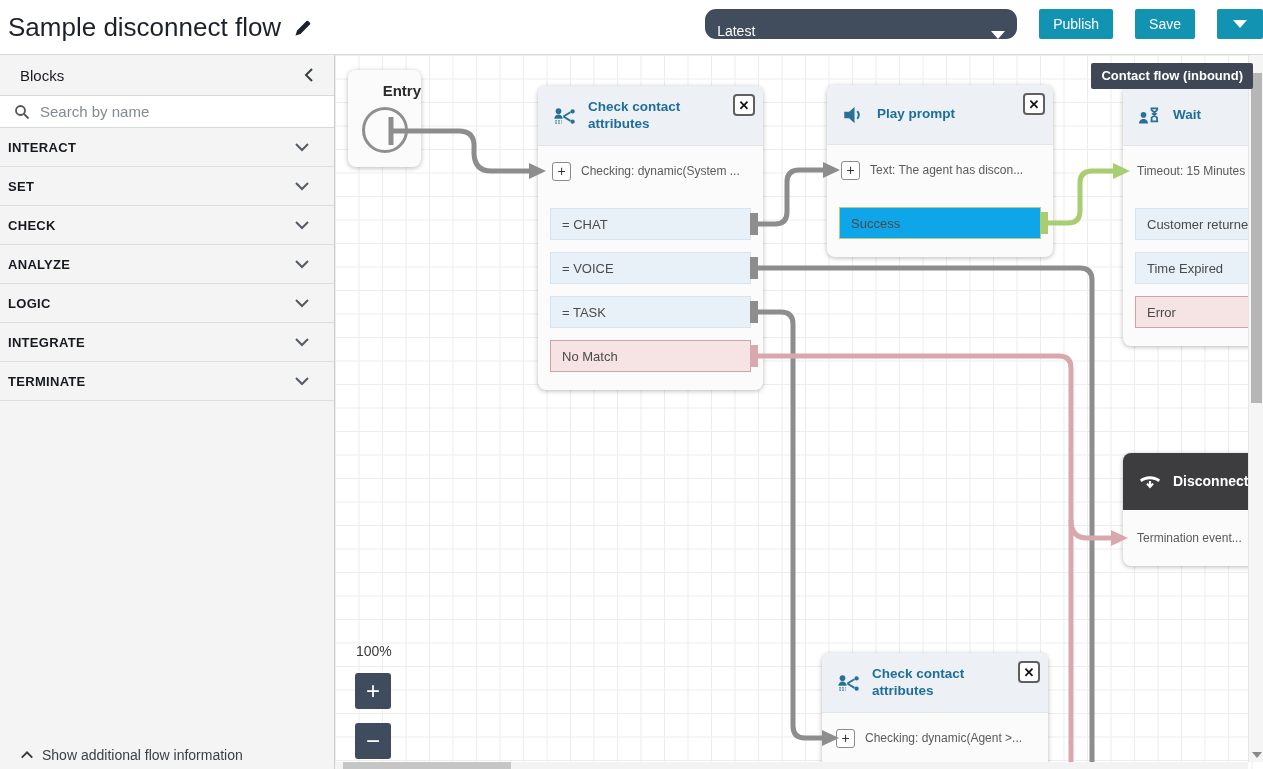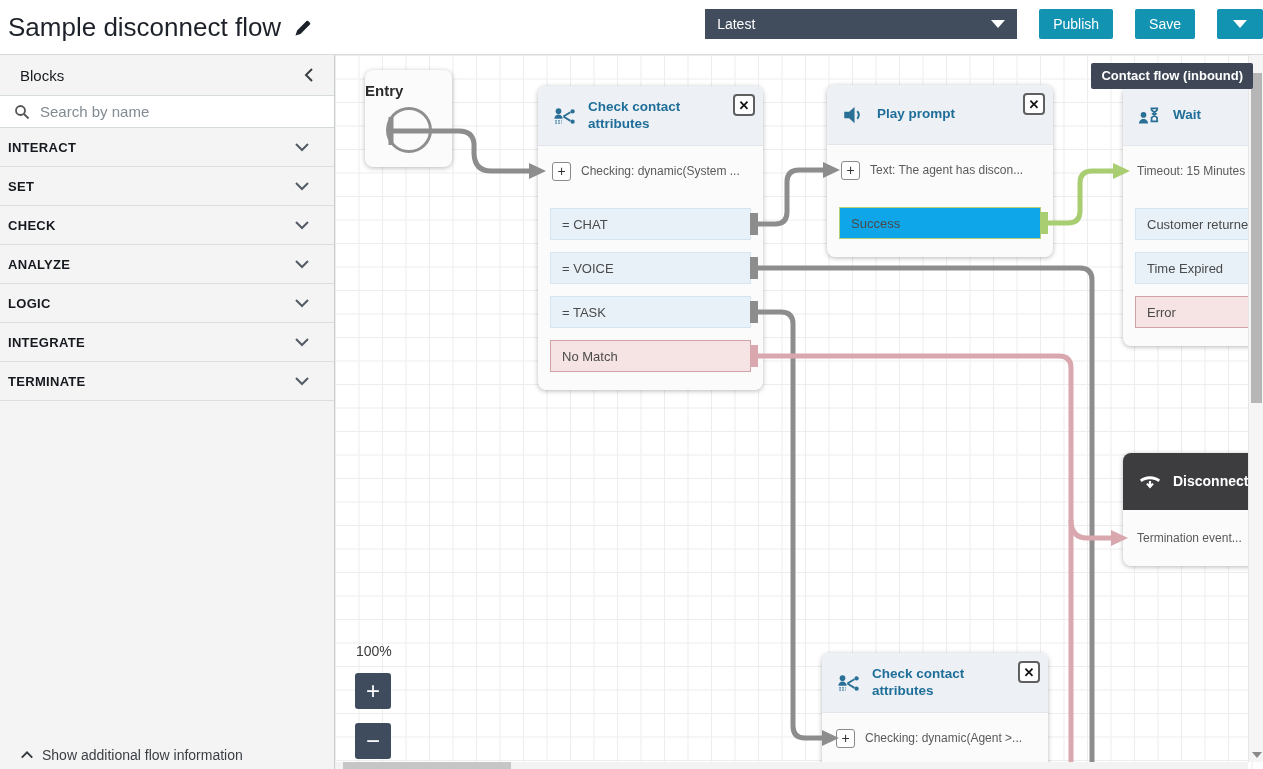--- a/index.html
+++ b/index.html
@@ -4,21 +4,21 @@
 <style>
   * { margin:0; padding:0; box-sizing:border-box; }
   html,body { width:1263px; height:769px; overflow:hidden; font-family:"Liberation Sans", sans-serif; background:#fff; }
 
   
   .topbar { position:relative; height:55px; background:#fff; border-bottom:1px solid #d9dcdd; }
   .title-wrap { position:absolute; left:8px; top:12px; display:flex; align-items:center; gap:12px; }
   .page-title { font-size:26px; font-weight:400; color:#1d2129; }
   .pencil { width:20px; height:20px; cursor:pointer; }
   .topbar-right { position:absolute; right:0; top:9px; display:flex; gap:6px; align-items:center; }
-  .version-dd { width:312px; height:30px; background:#414d5c; color:#fff; font-size:14px; display:flex; align-items:center; padding:0 12px; border-radius:0; cursor:pointer; position:relative; }
+  .version-dd { width:312px; height:30px; background:#414d5c; color:#fff; font-size:14px; display:flex; align-items:flex-end; padding:0 12px; border-radius:11px; cursor:pointer; position:relative; }
   .version-dd .caret { position:absolute; right:12px; }
   .caret { width:0; height:0; border-left:7px solid transparent; border-right:7px solid transparent; border-top:8px solid #fff; }
   .tbtn { height:30px; background:#1293b1; color:#fff; border:none; font-size:14px; font-family:inherit; border-radius:2px; padding:0 14px; cursor:pointer;margin-left:16px; }
   .tbtn.caret-btn { width:46px; display:flex; align-items:center; justify-content:center; }
 
   
   .main { display:flex; height:714px; }
 
   
   .sidebar { width:335px; flex:none; background:#f4f4f4; border-right:1px solid #c9cdd1; position:relative; }
@@ -51,21 +51,21 @@
   .plus { width:19px; height:19px; border:1px solid #8a8a8a; border-radius:3px; background:#fff; display:flex; align-items:center; justify-content:center; font-size:14px; color:#333; flex:none; cursor:pointer; }
   .orow { height:32px; margin:12px 12px 0; padding:0 11px; display:flex; align-items:center; font-size:13px; color:#4a4a4a; position:relative; background:#e9f1f8; border:1px solid #d4e4f0; white-space:nowrap; cursor:pointer; }
   .orow.error { background:#f6e3e4; border-color:#cfa2a6; }
   .orow.success { background:#0ea5e9; border-color:#b2cf79; }
   .orow::after { content:""; position:absolute; right:-8px; top:4px; width:8px; height:22px; background:#8d8d8d; }
   .orow.error::after { background:#d9a7ae; }
   .orow.success::after { background:#a9ce71; }
   .bpad { height:18px; }
 
   
-  .entry { left:30px; top:15px; width:87px; height:97px; text-align:left; }
+  .entry { left:13px; top:15px; width:73px; height:97px; text-align:right; }
   .entry .etitle { margin-top:12px; font-size:15px; font-weight:bold; color:#2b2b2b; }
   .ecirc { width:46px; height:46px; border:3px solid #8f8f8f; border-radius:50%; margin:8px auto 0; }
 
   
   .cca1 { left:203px; top:31px; width:225px; }
   .pp   { left:492px; top:30px; width:226px; }
   .wait { left:788px; top:31px; width:225px; }
   .disc { left:788px; top:398px; width:225px; }
   .disc .param { height:56px; }
   .cca2 { left:487px; top:598px; width:226px; height:160px; }

